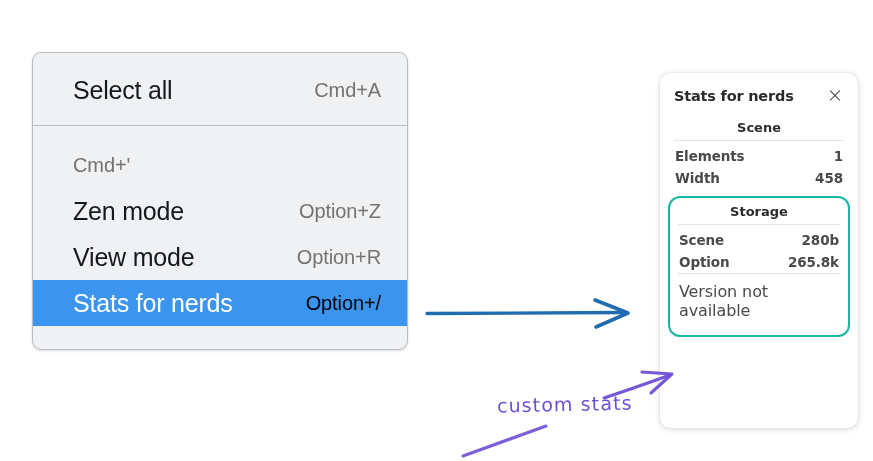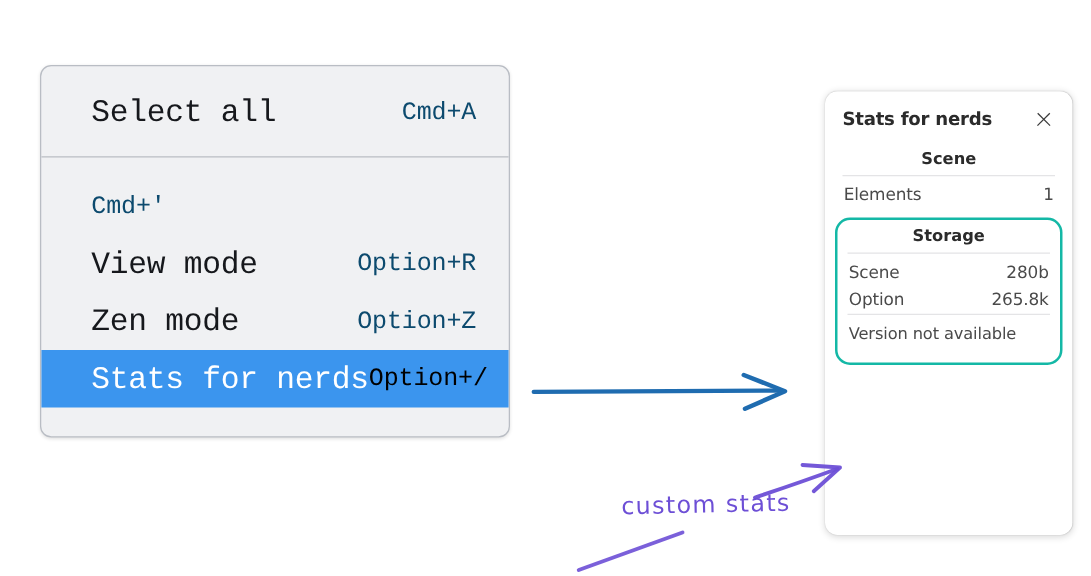--- a/index.html
+++ b/index.html
@@ -30,21 +30,20 @@
     height: 298px;
     background: #f0f1f3;
     border: 1px solid #b9bdc4;
     border-radius: 9px;
     box-sizing: border-box;
     box-shadow: 0 1px 3px rgba(0,0,0,0.12);
     overflow: hidden;
   }
   .menu-section {
     padding: 0;
-    font-family: Liberation Mono, monospace;
   }
   .menu-section.top {
     padding-top: 14px;
     padding-bottom: 12px;
   }
   .menu-section.bottom {
     padding-top: 16px;
     padding-bottom: 12px;
   }
   .menu-divider {
@@ -62,21 +61,21 @@
     cursor: default;
   }
   .menu-item .label {
     font-size: 25px;
     color: #16181c;
     letter-spacing: -0.2px;
     white-space: nowrap;
   }
   .menu-item .accel {
     font-size: 20px;
-    color: #0c4a6e;
+    color: #737373;
     white-space: nowrap;
     letter-spacing: -0.1px;
   }
   .menu-item.selected {
     background: #3b95ee;
   }
   .menu-item.selected .label { color: #ffffff; }
   .menu-item.selected .accel { color: #000000; }
 
   
@@ -140,35 +139,36 @@
     background: #e4e4e6;
     margin: 0 2px 4px 2px;
   }
   .stat-row {
     display: flex;
     align-items: baseline;
     justify-content: space-between;
     padding: 3px 3px;
     font-size: 13.5px;
     color: #4a4a4a;
+    font-weight: bold;
   }
   .stat-row .k { letter-spacing: -0.1px; }
   .stat-row .v { letter-spacing: -0.1px; }
 
   
   .custom-block {
     border: 2px solid #14b8a6;
     border-radius: 12px;
     margin: 7px -4px 0 -4px;
     padding: 5px 6px 13px 6px;
     box-sizing: border-box;
   }
   .custom-block .section-title { padding-top: 1px; }
   .version-text {
-    font-size: 13px;
+    font-size: 16px;
     color: #4a4a4a;
     padding: 4px 3px 2px 3px;
     letter-spacing: -0.1px;
   }
 
   
   .annotations {
     position: absolute;
     left: 0; top: 0;
     width: 873px;
@@ -202,26 +202,26 @@
       </div>
     </div>
 
     <div class="menu-divider"></div>
 
     <div class="menu-section bottom">
       <div class="menu-item">
         <span class="accel">Cmd+'</span>
       </div>
       <div class="menu-item">
+        <span class="label">Zen mode</span>
+        <span class="accel">Option+Z</span>
+      </div>
+      <div class="menu-item">
         <span class="label">View mode</span>
         <span class="accel">Option+R</span>
-      </div>
-      <div class="menu-item">
-        <span class="label">Zen mode</span>
-        <span class="accel">Option+Z</span>
       </div>
       <div class="menu-item selected">
         <span class="label">Stats for nerds</span>
         <span class="accel">Option+/</span>
       </div>
     </div>
 
   </div>
 
   <div class="stats-panel">
@@ -230,20 +230,24 @@
       <span class="stats-title">Stats for nerds</span>
       <span class="close-icon"></span>
     </div>
 
     <div class="section-title">Scene</div>
     <div class="hr"></div>
 
     <div class="stat-row">
       <span class="k">Elements</span>
       <span class="v">1</span>
+    </div>
+    <div class="stat-row">
+      <span class="k">Width</span>
+      <span class="v">458</span>
     </div>
 
     <div class="custom-block">
 
       <div class="section-title">Storage</div>
       <div class="hr"></div>
 
       <div class="stat-row">
         <span class="k">Scene</span>
         <span class="v">280b</span>

